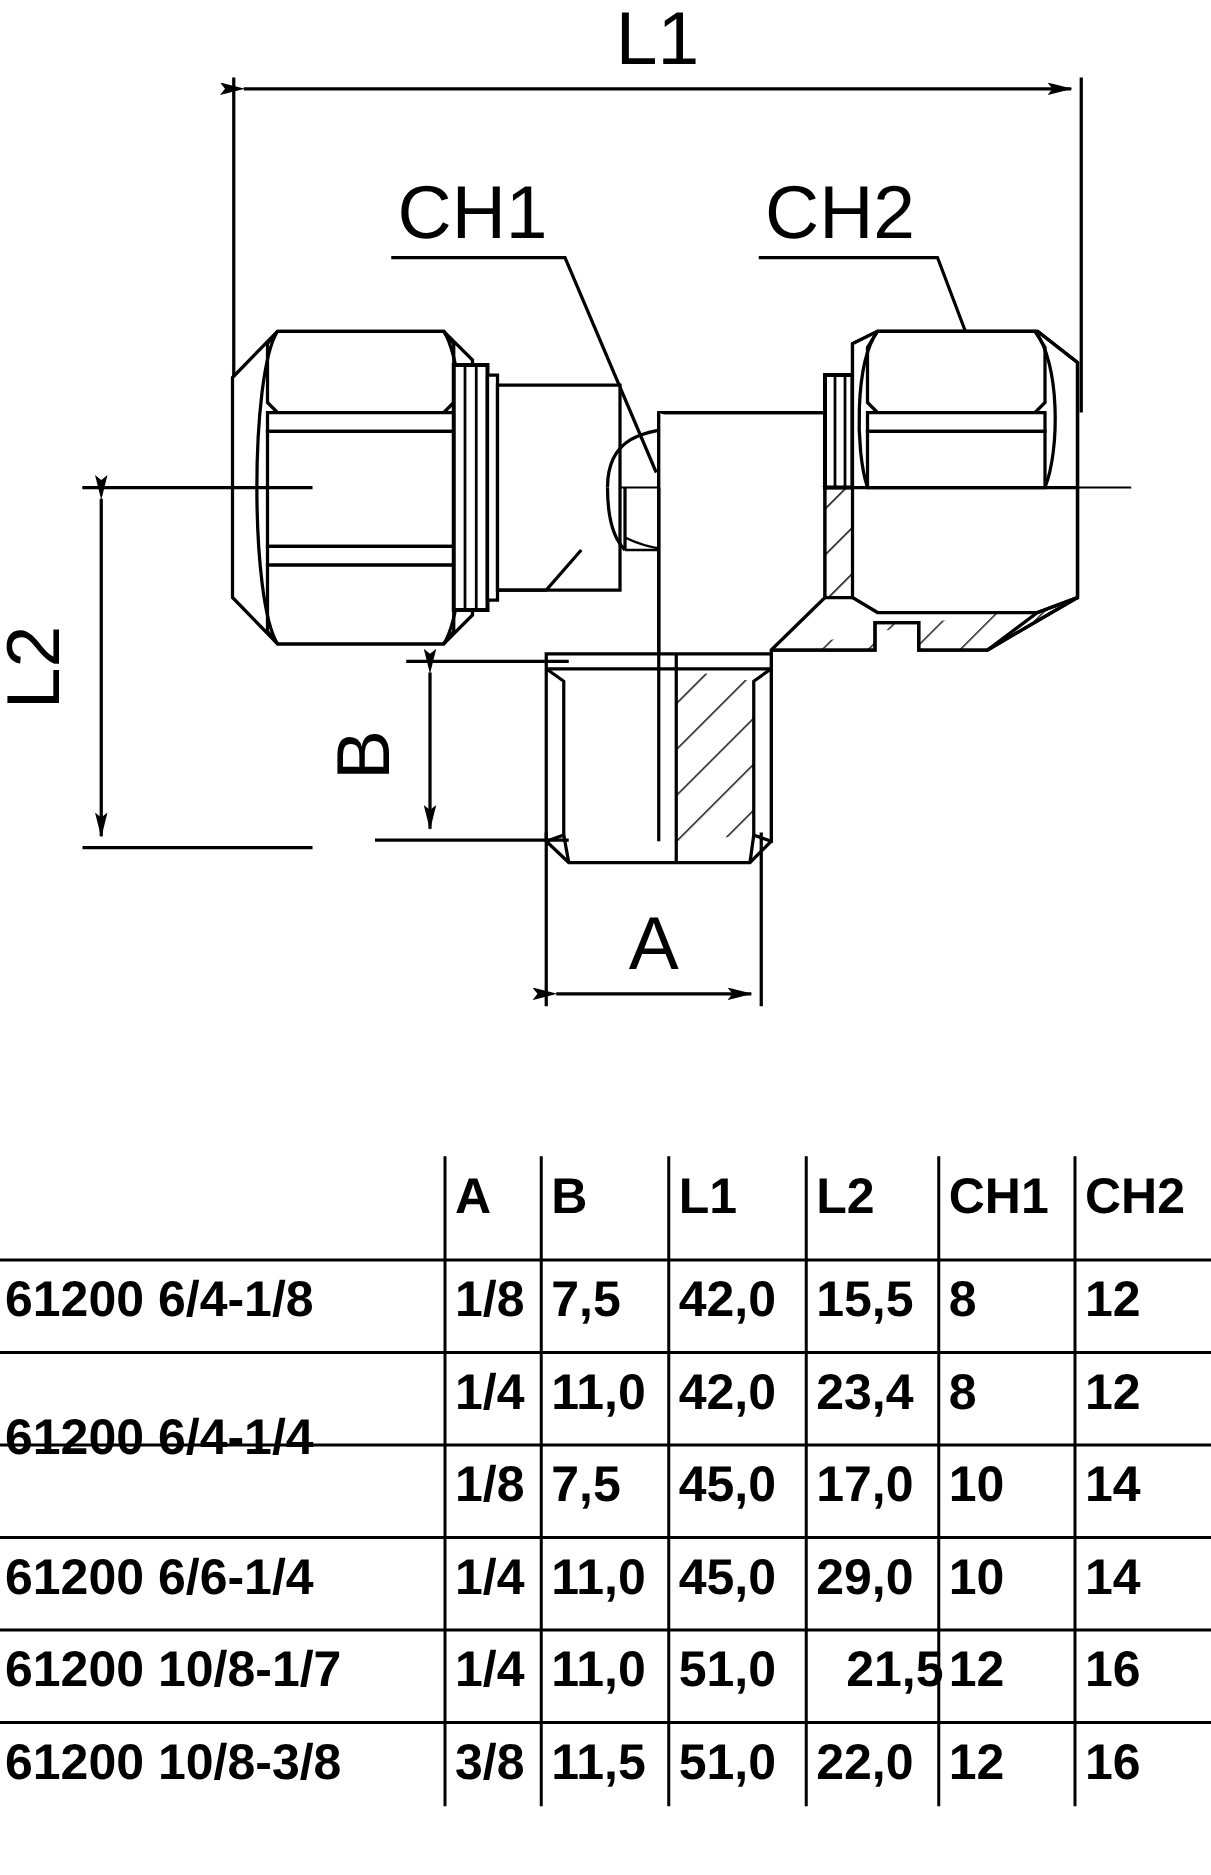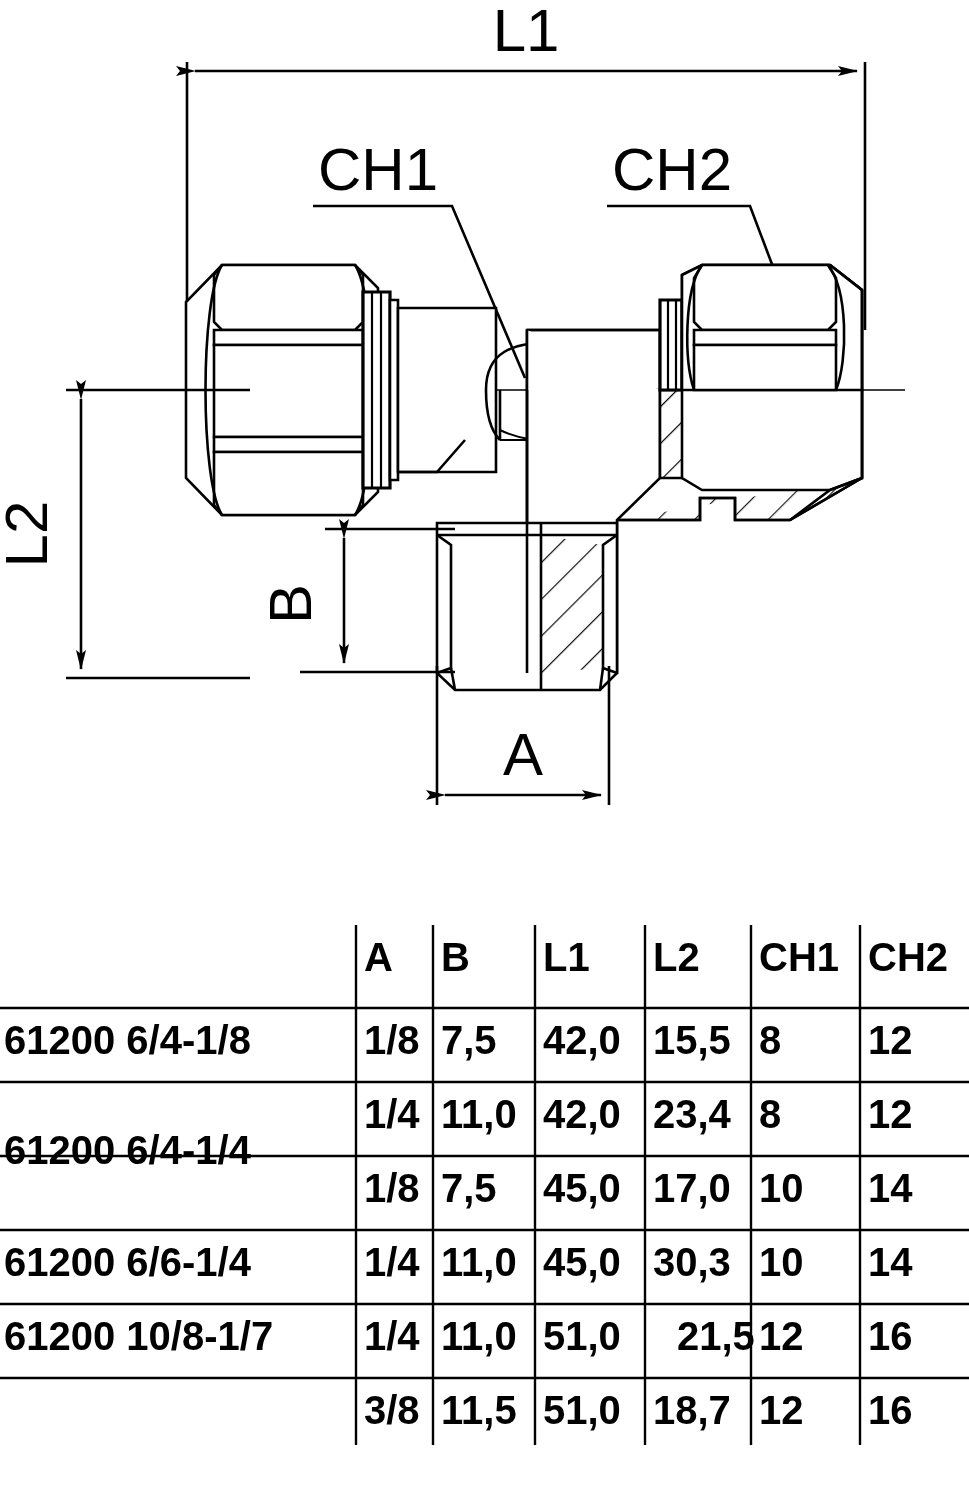--- a/index.html
+++ b/index.html
@@ -278,31 +278,32 @@
   <div class="tbl-text tbl-cell" style="left:441px; top:268px;">7,5</div>
   <div class="tbl-text tbl-cell" style="left:543px; top:268px;">45,0</div>
   <div class="tbl-text tbl-cell" style="left:653px; top:268px;">17,0</div>
   <div class="tbl-text tbl-cell" style="left:759px; top:268px;">10</div>
   <div class="tbl-text tbl-cell" style="left:868px; top:268px;">14</div>
 
   <div class="tbl-text tbl-cell" style="left:4px;   top:342px;">61200 6/6-1/4</div>
   <div class="tbl-text tbl-cell" style="left:364px; top:342px;">1/4</div>
   <div class="tbl-text tbl-cell" style="left:441px; top:342px;">11,0</div>
   <div class="tbl-text tbl-cell" style="left:543px; top:342px;">45,0</div>
-  <div class="tbl-text tbl-cell" style="left:653px; top:342px;">30,3</div>
+  <div class="tbl-text tbl-cell" style="left:653px; top:342px;">29,0</div>
   <div class="tbl-text tbl-cell" style="left:759px; top:342px;">10</div>
   <div class="tbl-text tbl-cell" style="left:868px; top:342px;">14</div>
 
   <div class="tbl-text tbl-cell" style="left:4px;   top:416px;">61200 10/8-1/7</div>
   <div class="tbl-text tbl-cell" style="left:364px; top:416px;">1/4</div>
   <div class="tbl-text tbl-cell" style="left:441px; top:416px;">11,0</div>
   <div class="tbl-text tbl-cell" style="left:543px; top:416px;">51,0</div>
   <div class="tbl-text tbl-cell" style="left:653px; top:416px;margin-left:24px;">21,5</div>
   <div class="tbl-text tbl-cell" style="left:759px; top:416px;">12</div>
   <div class="tbl-text tbl-cell" style="left:868px; top:416px;">16</div>
 
+  <div class="tbl-text tbl-cell" style="left:4px;   top:490px;">61200 10/8-3/8</div>
   <div class="tbl-text tbl-cell" style="left:364px; top:490px;">3/8</div>
   <div class="tbl-text tbl-cell" style="left:441px; top:490px;">11,5</div>
   <div class="tbl-text tbl-cell" style="left:543px; top:490px;">51,0</div>
-  <div class="tbl-text tbl-cell" style="left:653px; top:490px;">18,7</div>
+  <div class="tbl-text tbl-cell" style="left:653px; top:490px;">22,0</div>
   <div class="tbl-text tbl-cell" style="left:759px; top:490px;">12</div>
   <div class="tbl-text tbl-cell" style="left:868px; top:490px;">16</div>
 </div>
 
 </body></html>

